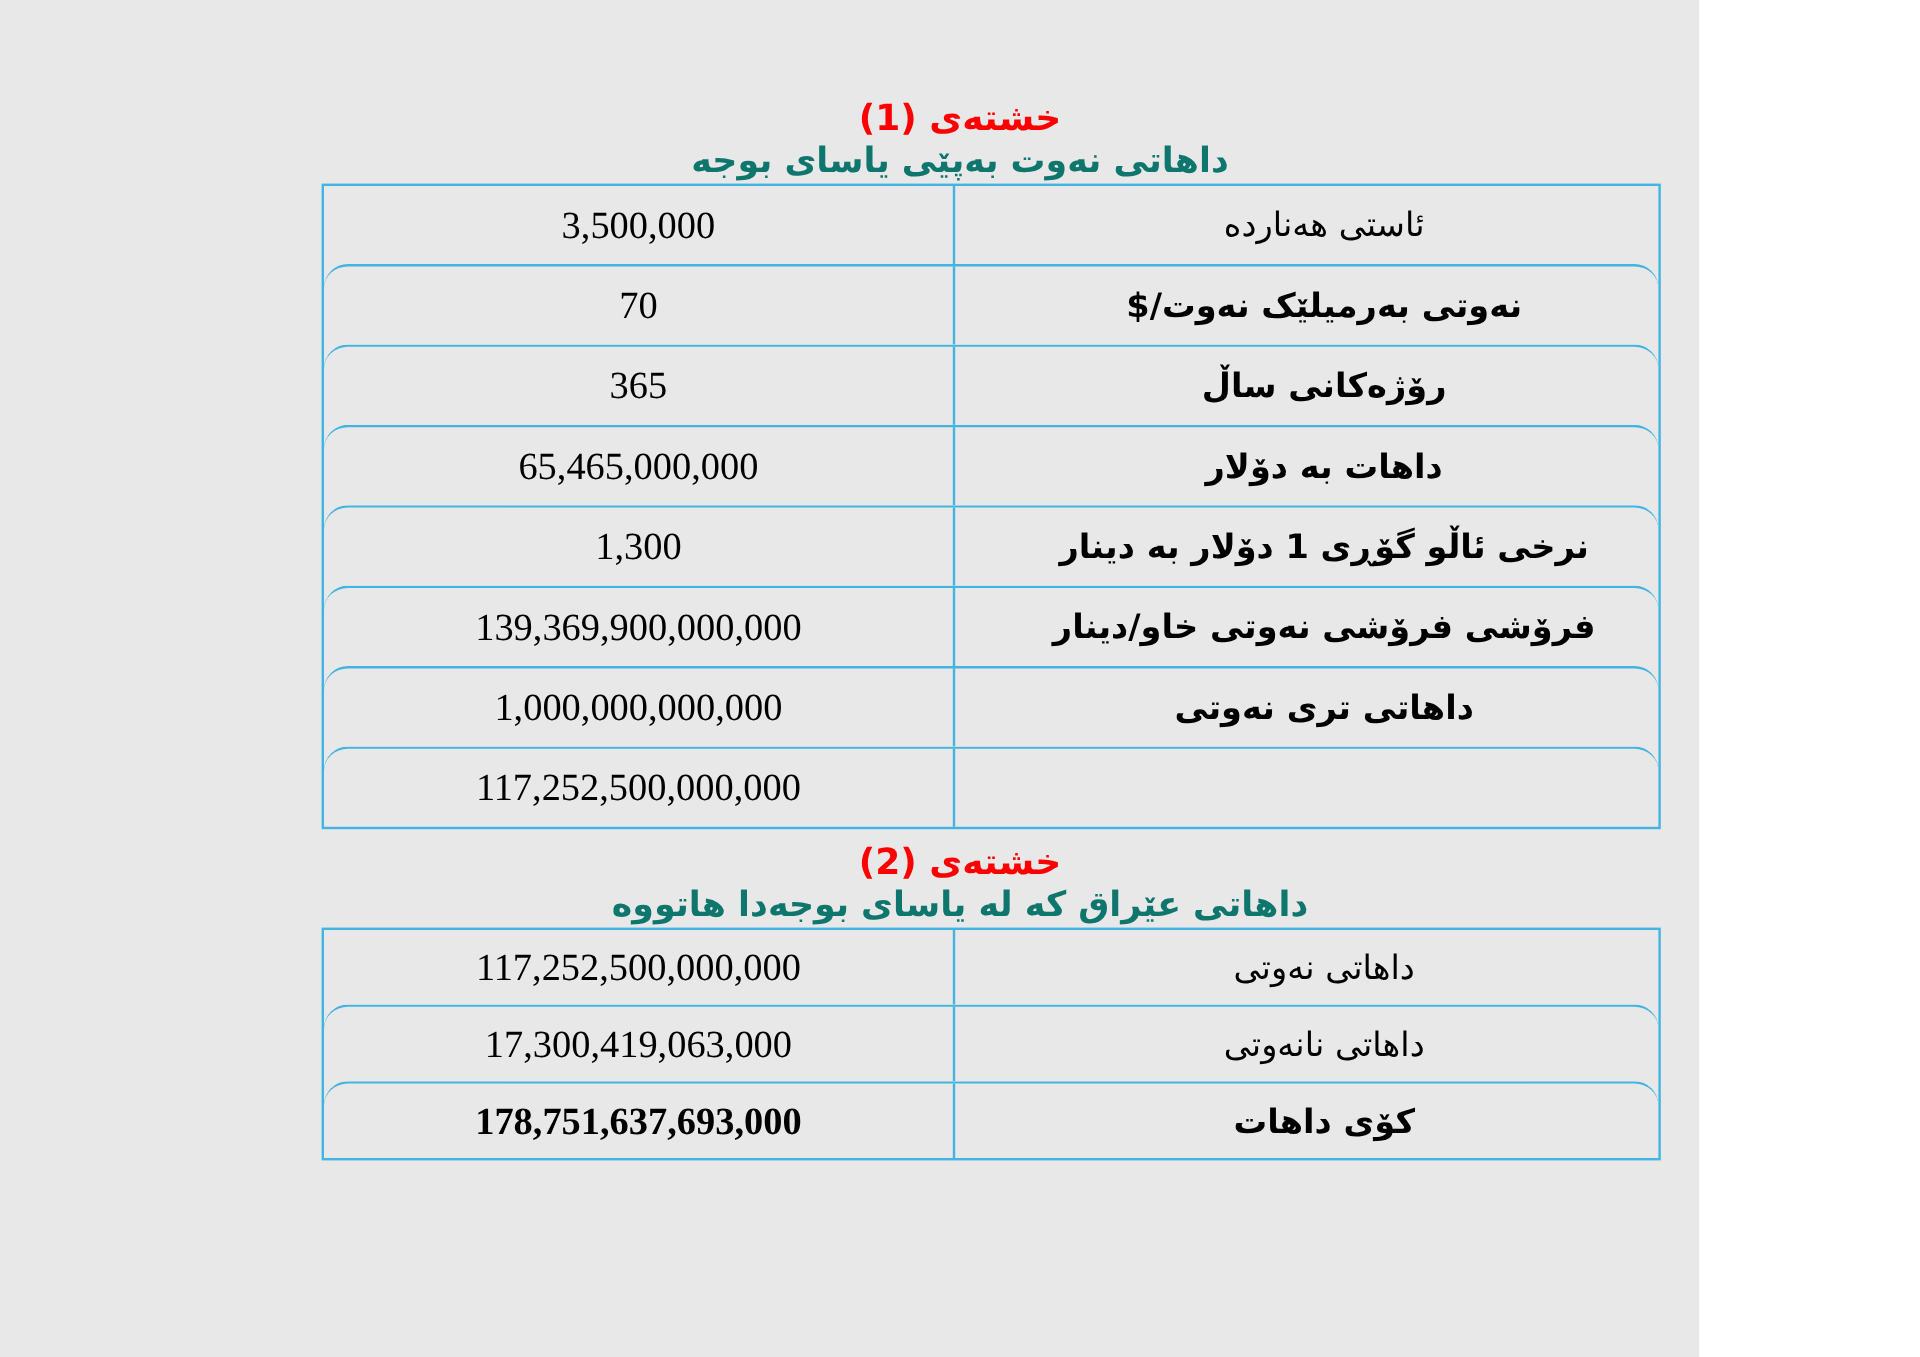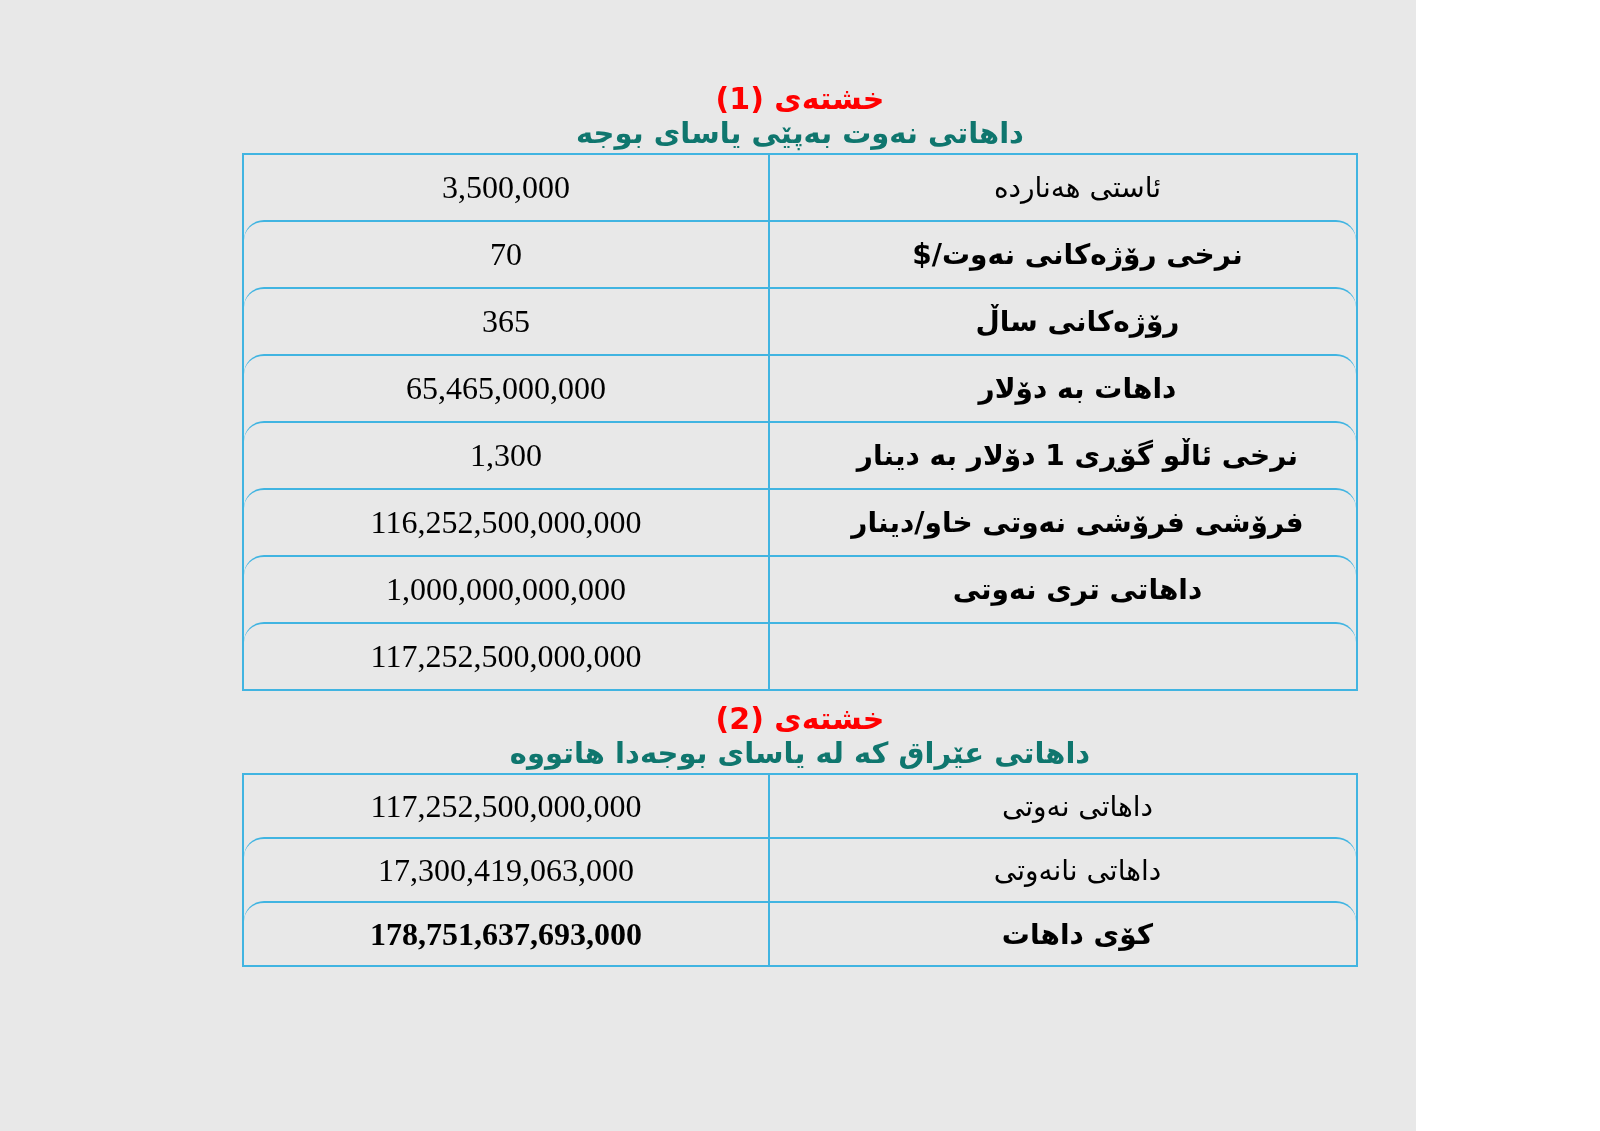--- a/index.html
+++ b/index.html
@@ -41,20 +41,21 @@
     line-height: 34px;
     margin-bottom: 3px;
     font-family: "DejaVu Sans", sans-serif;
   }
 
   .data-table {
     border: 2px solid #41B4E1;
     background: #E8E8E8;
     width: 100%;
     box-sizing: border-box;
+    margin-left: 26px;
   }
   .t-row {
     display: flex;
     flex-direction: row;
     height: 65px;
   }
   .t-row + .t-row {
     border-top: 2px solid #41B4E1;
     border-radius: 20px;
   }
@@ -98,36 +99,36 @@
     <div class="tbl-title">خشتەی (1)</div>
     <div class="tbl-subtitle">داهاتی نەوت بەپێی یاسای بوجە</div>
 
     <div class="data-table">
       <div class="t-row">
         <div class="cell value">3,500,000</div>
         <div class="cell label regular">ئاستی هەناردە</div>
       </div>
       <div class="t-row">
         <div class="cell value">70</div>
-        <div class="cell label">نرخی رۆژەکانی نەوت/$</div>
+        <div class="cell label">نەوتی بەرمیلێک نەوت/$</div>
       </div>
       <div class="t-row">
         <div class="cell value">365</div>
         <div class="cell label">رۆژەکانی ساڵ</div>
       </div>
       <div class="t-row">
         <div class="cell value">65,465,000,000</div>
         <div class="cell label">داهات بە دۆلار</div>
       </div>
       <div class="t-row">
         <div class="cell value">1,300</div>
         <div class="cell label">نرخی ئاڵو گۆڕی 1 دۆلار بە دینار</div>
       </div>
       <div class="t-row">
-        <div class="cell value">116,252,500,000,000</div>
+        <div class="cell value">139,369,900,000,000</div>
         <div class="cell label">فرۆشی فرۆشی نەوتی خاو/دینار</div>
       </div>
       <div class="t-row">
         <div class="cell value">1,000,000,000,000</div>
         <div class="cell label">داهاتی تری نەوتی</div>
       </div>
       <div class="t-row">
         <div class="cell value">117,252,500,000,000</div>
       </div>
     </div>

